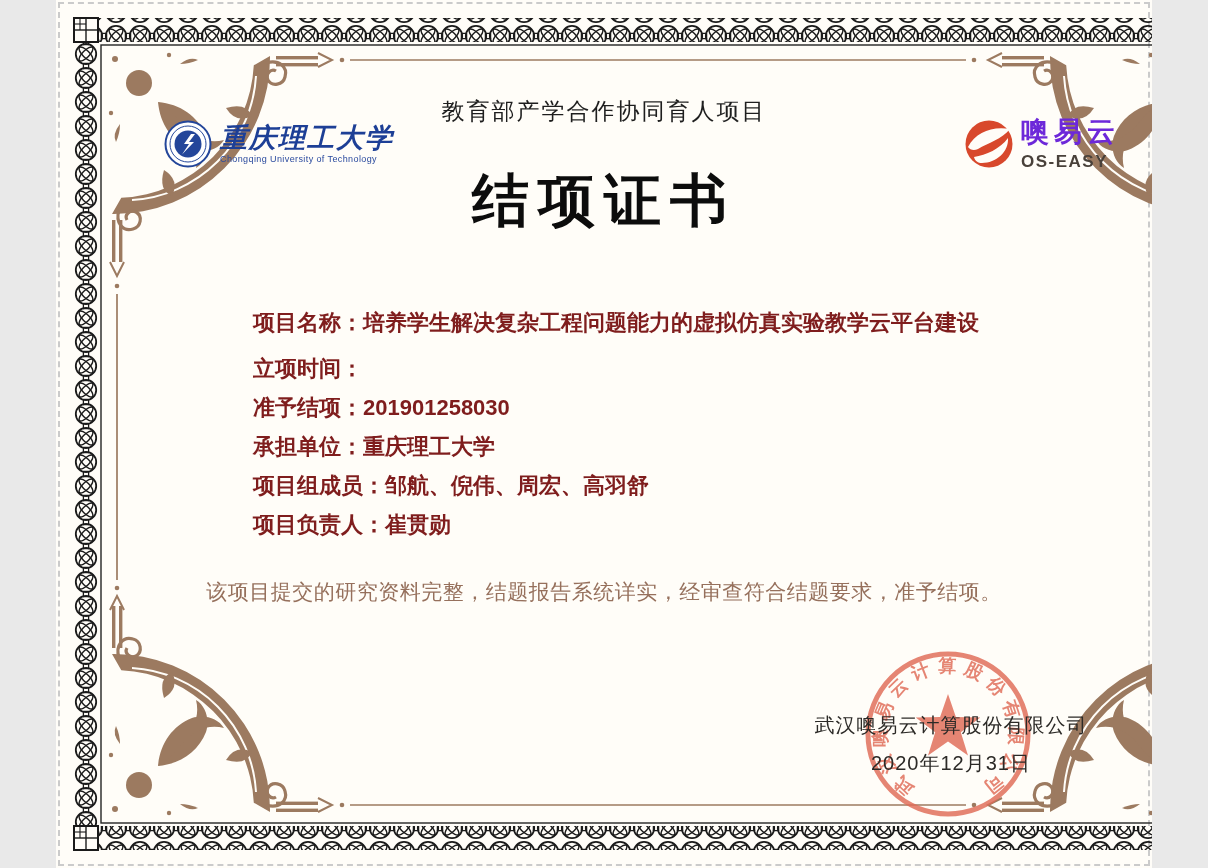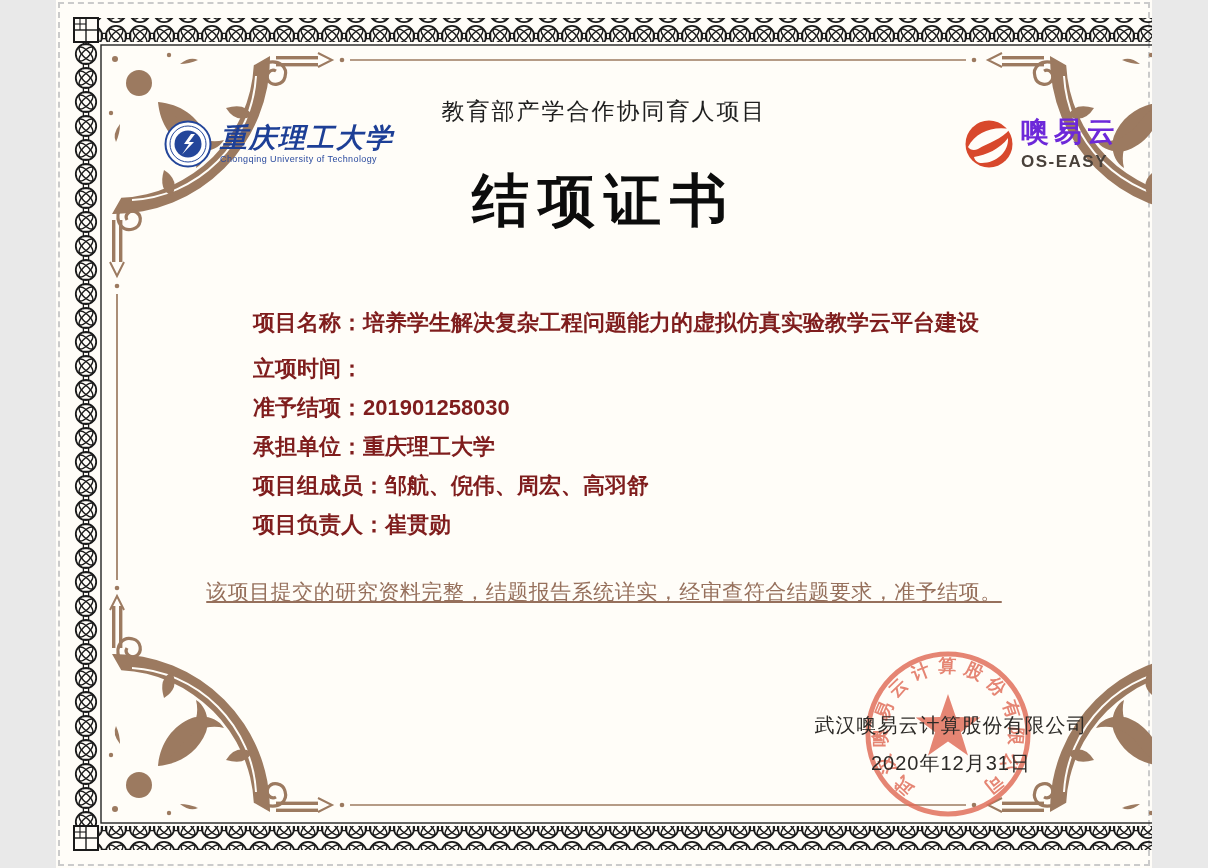--- a/index.html
+++ b/index.html
@@ -35,21 +35,21 @@
   .oseasy-caption{font-size:17px;font-weight:700;color:#49413a;letter-spacing:1.5px;margin-top:7px;}
 
   .fields{position:absolute;left:197px;top:308px;z-index:3;}
   .field-row{display:flex;align-items:baseline;height:39px;font-size:22px;font-weight:700;color:#7f1d1d;}
   .field-row:first-child{margin-bottom:7px;}
   .field-label{white-space:pre;}
   .field-value{white-space:pre;}
 
   .statement{
     position:absolute;top:578px;left:0;width:100%;text-align:center;
-    font-size:21px;color:#96705c;letter-spacing:.5px;z-index:3;text-decoration:underline;
+    font-size:21px;color:#96705c;letter-spacing:.5px;z-index:3;
   }
 
   .signature{position:absolute;left:745px;top:712px;width:300px;text-align:center;z-index:4;}
   .issuer{font-size:20px;color:#2c2a27;letter-spacing:1px;}
   .issue-date{font-size:20px;color:#2c2a27;margin-top:11px;letter-spacing:1px;}
 
   .seal{position:absolute;left:806px;top:648px;z-index:2;opacity:.82;}
 </style>
 </head>
 <body>

